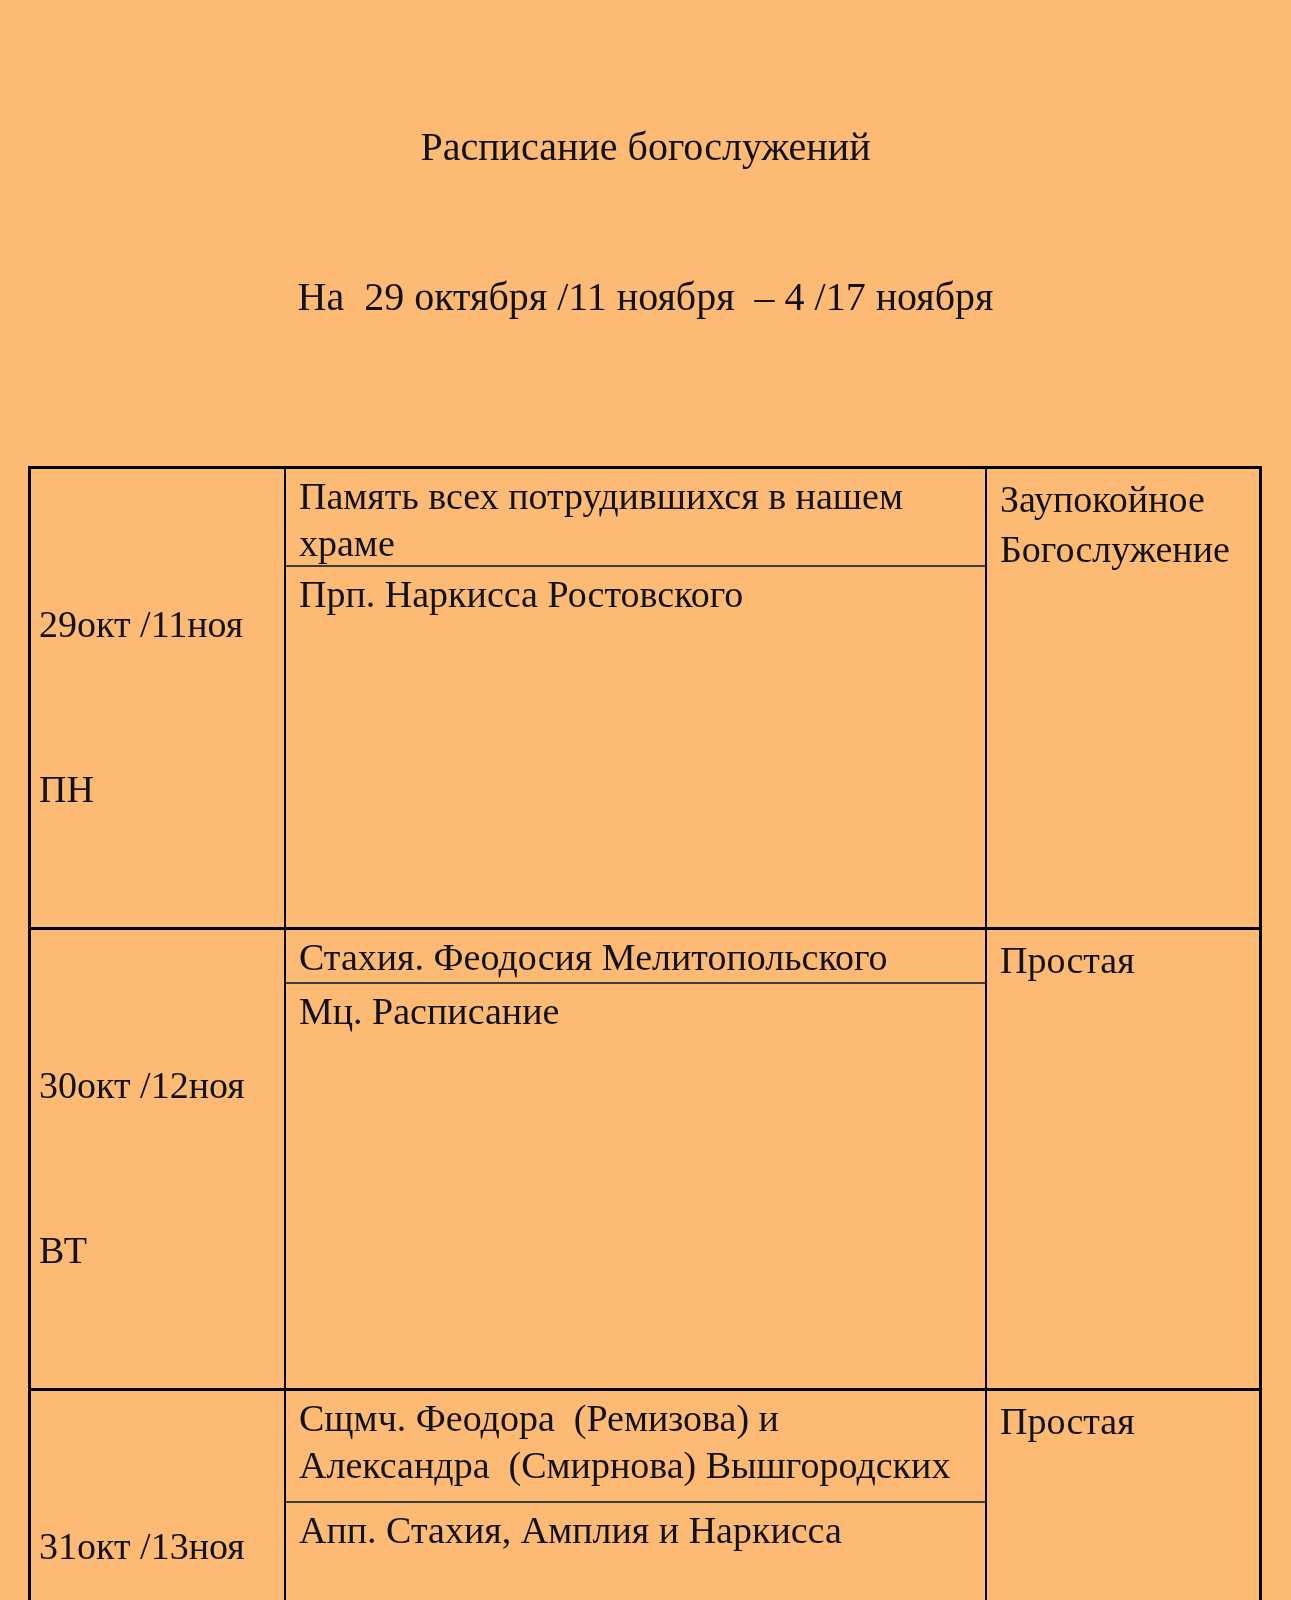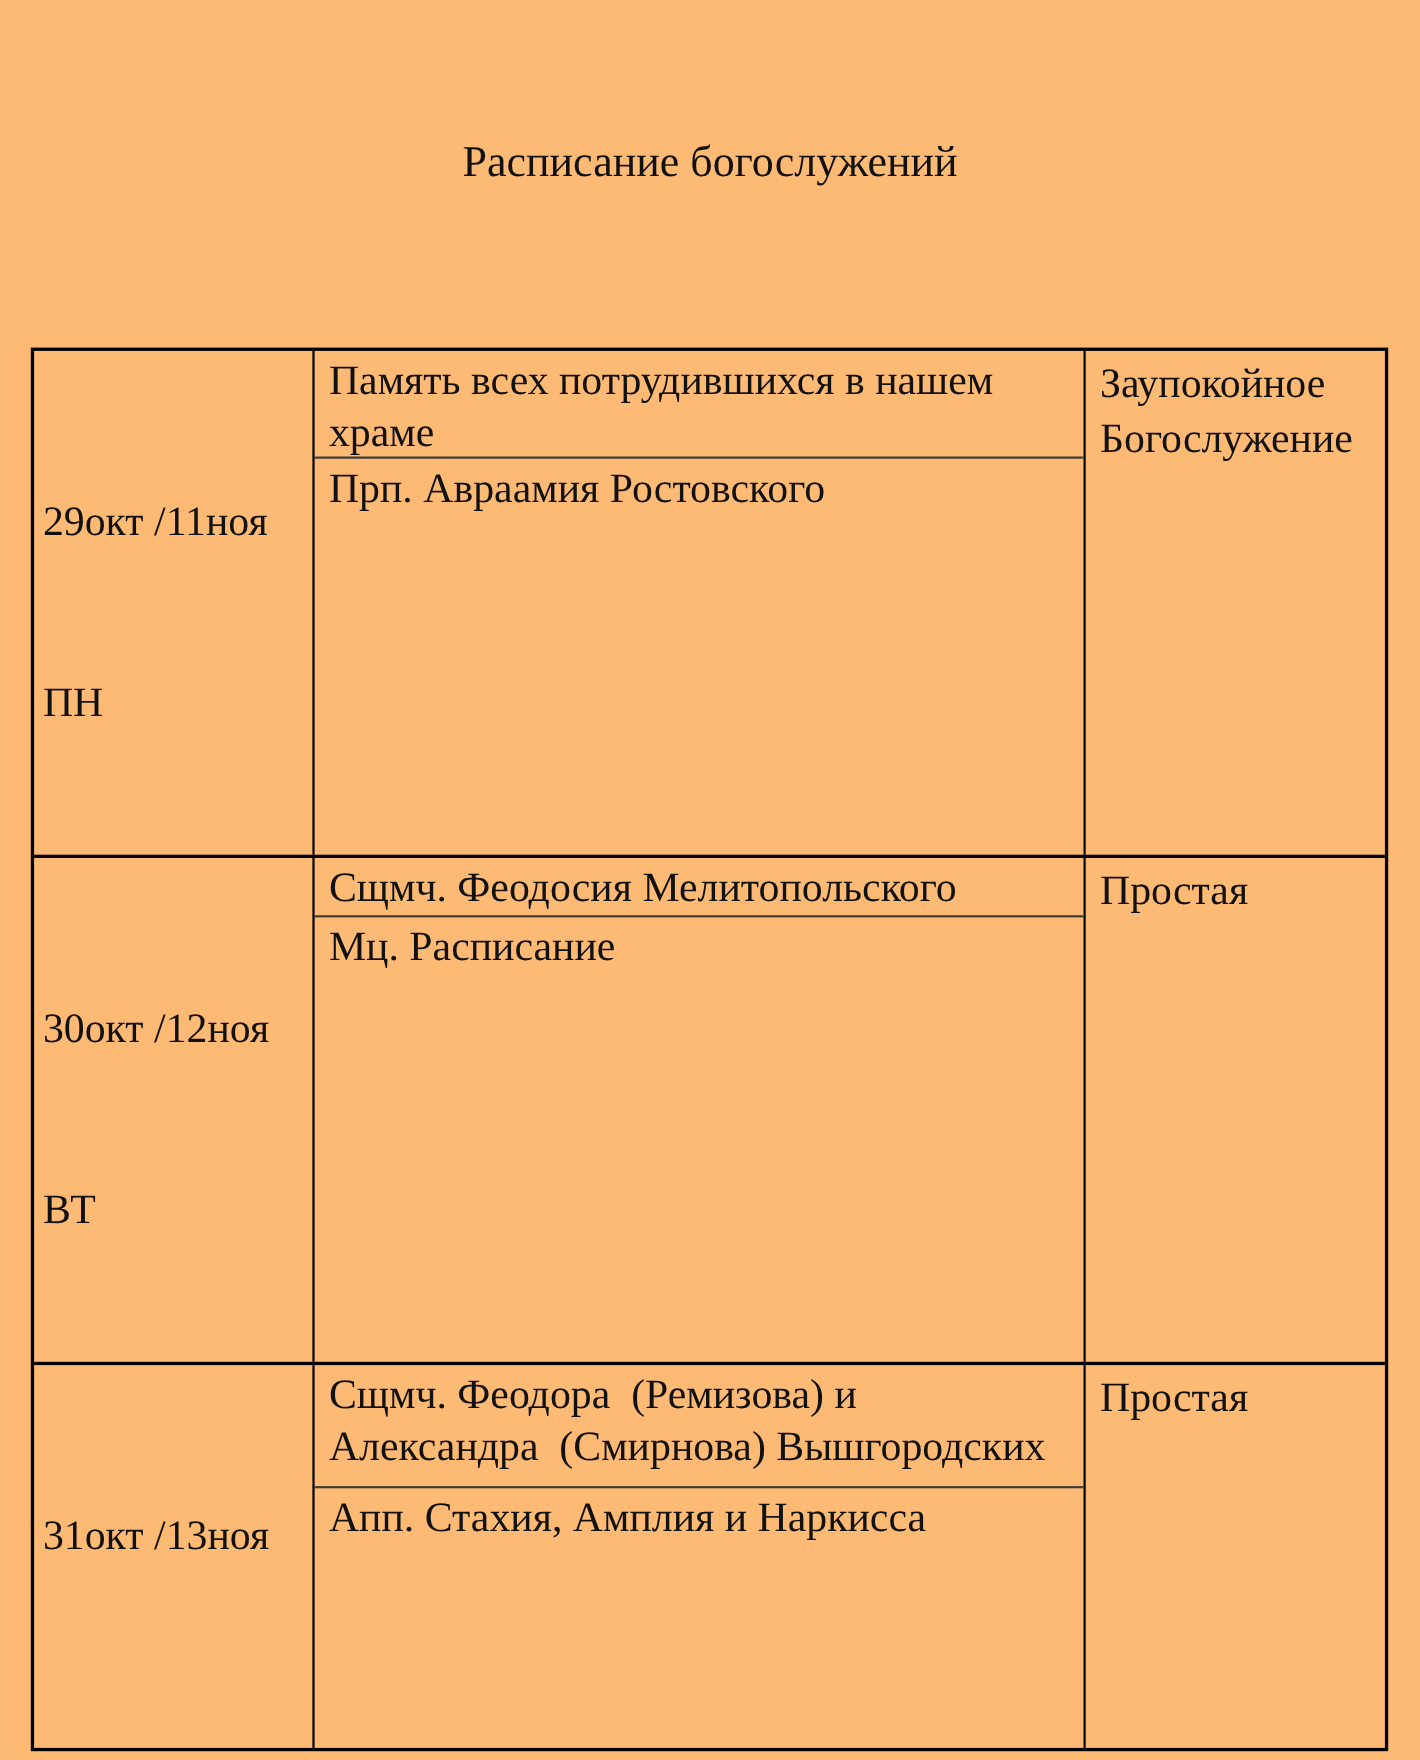--- a/index.html
+++ b/index.html
@@ -77,43 +77,44 @@
     border-radius: 27px;
   }
 </style>
 </head>
 <body>
 
 <div class="page">
 
   <div class="title-block">
     <div>Расписание богослужений</div>
+    <div>На  29 октября /11 ноября  – 4 /17 ноября</div>
   </div>
 
   <div class="schedule-table">
 
     <div class="row" style="min-height:170px">
       <div class="c1">
         <div>29окт /11ноя</div>
         <div>ПН</div>
       </div>
       <div class="c2">
         <div class="svc" style="height:98px">Память всех потрудившихся в нашем храме</div>
-        <div class="svc last">Прп. Авраамия Ростовского</div>
+        <div class="svc last">Прп. Наркисса Ростовского</div>
       </div>
       <div class="c3">Заупокойное Богослужение</div>
     </div>
 
     <div class="row" style="min-height:128px">
       <div class="c1">
         <div>30окт /12ноя</div>
         <div>ВТ</div>
       </div>
       <div class="c2">
-        <div class="svc" style="height:54px">Сщмч. Феодосия Мелитопольского</div>
+        <div class="svc" style="height:54px">Стахия. Феодосия Мелитопольского</div>
         <div class="svc last">Мц. Расписание</div>
       </div>
       <div class="c3">Простая</div>
     </div>
 
     <div class="row" style="min-height:226px">
       <div class="c1">
         <div>31окт /13ноя</div>
         
       </div>

